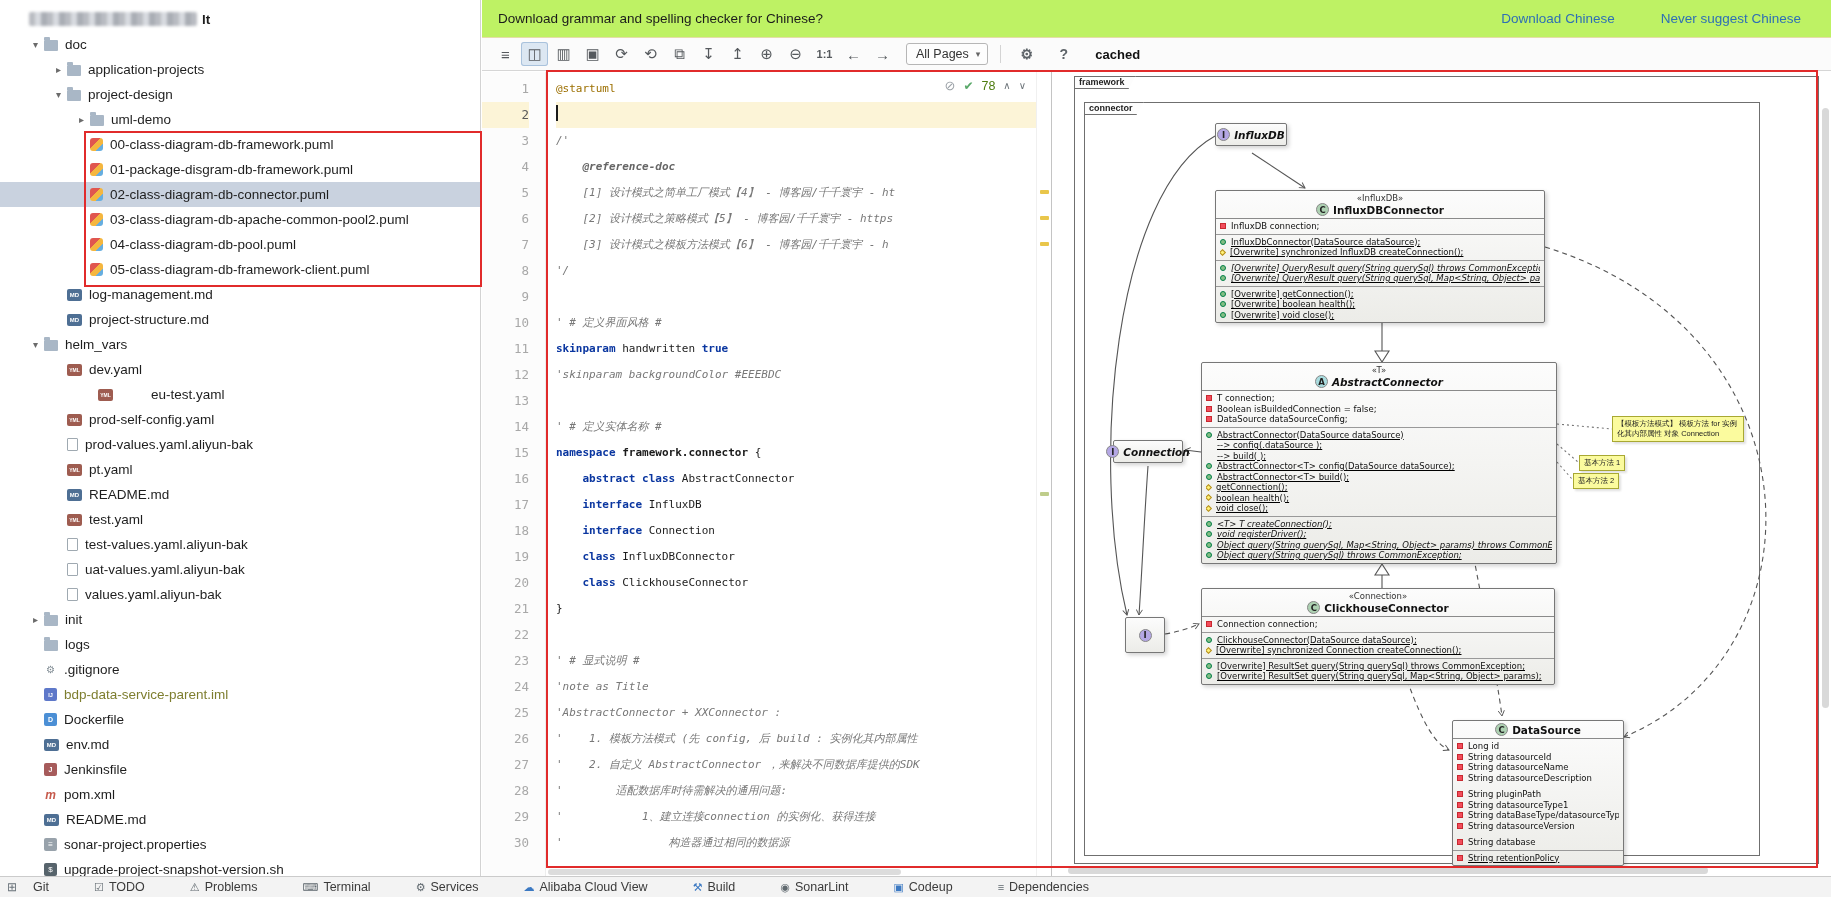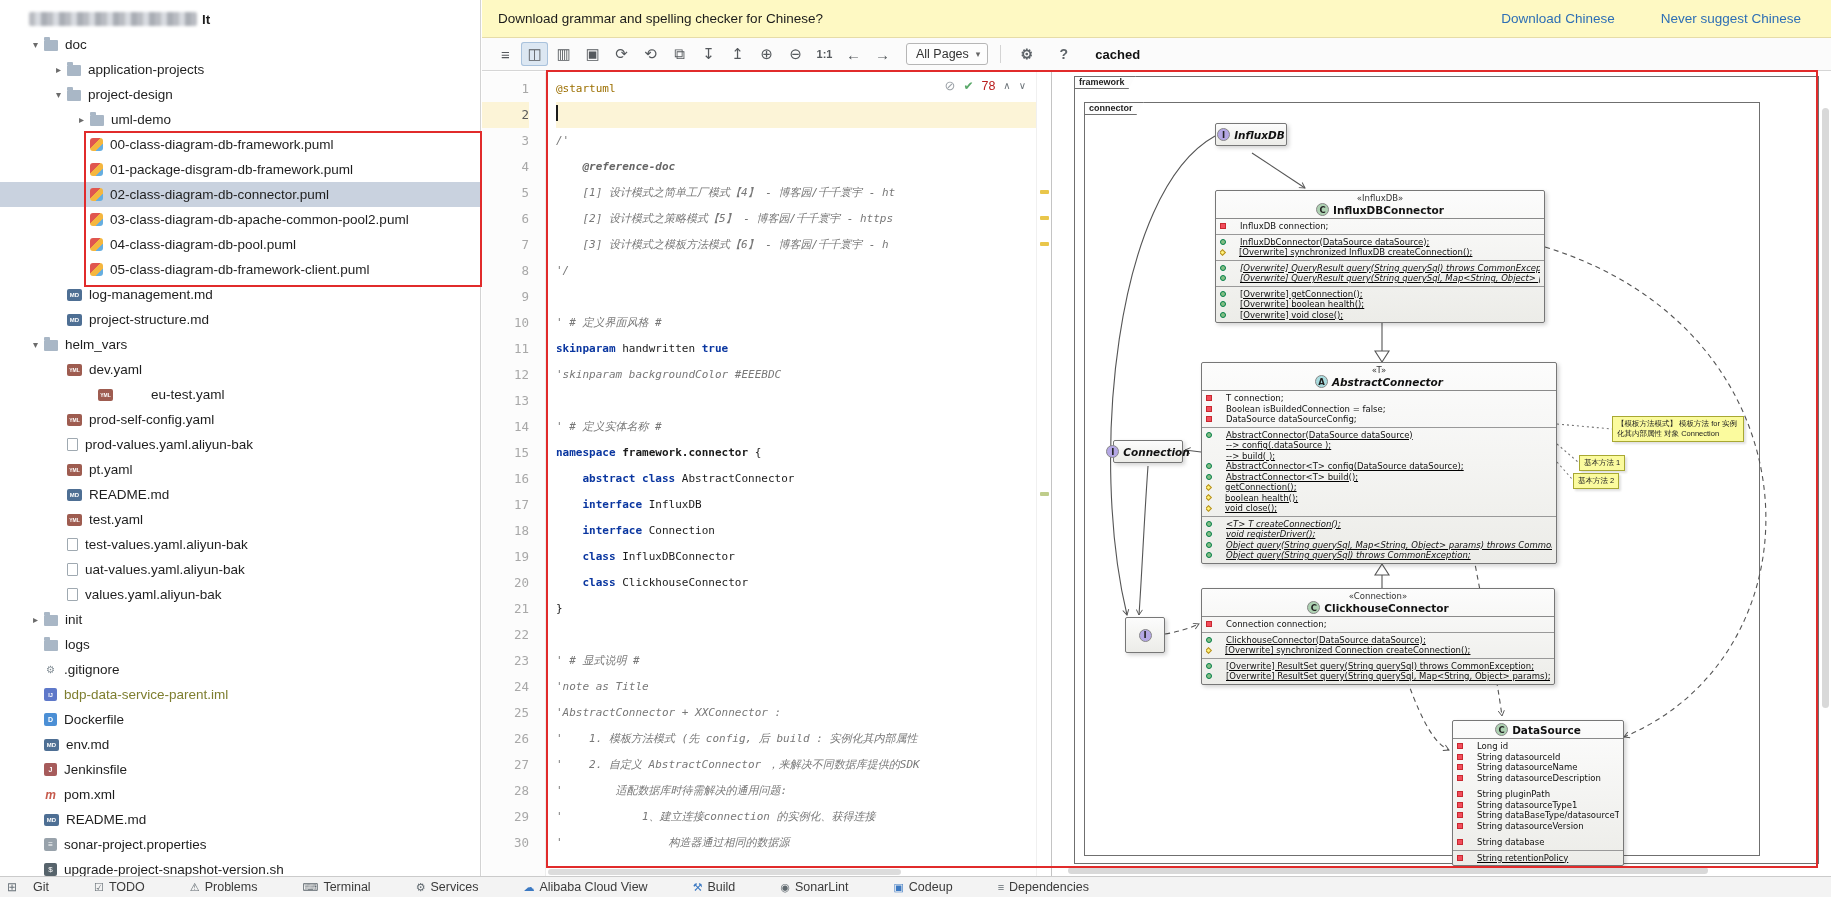--- a/index.html
+++ b/index.html
@@ -30,21 +30,21 @@
   .ic-shell { width:13px; height:13px; border-radius:2px; background:#57646C; font-size:8px; }
   .tlabel.olive { color:#7E7E2F; }
   .tree-row.root { height:26px; }
   .blurred-name { display:inline-block; width:168px; height:14px; margin:0 5px 0 12px; border-radius:2px;
                   background:repeating-linear-gradient(90deg,#B9BCC2 0 6px,#D8DBE0 6px 12px,#A9ADB4 12px 18px);
                   filter:blur(1.6px); }
   .root-suffix { font-weight:bold; }
 
   
   .main { position:absolute; left:482px; top:0; width:1349px; height:876px; }
-  .banner { height:38px; background:#fef9c3; border-bottom:1px solid #E6DCA8; display:flex; align-items:center;
+  .banner { height:38px; background:#bef264; border-bottom:1px solid #E6DCA8; display:flex; align-items:center;
             padding:0 30px 0 16px; font-size:13.5px; color:#1B1B1B; }
   .banner-msg { flex:1; }
   .banner-link { color:#2E6FB5; cursor:pointer; margin-left:46px; text-decoration:none; }
 
   .toolbar { height:33px; border-bottom:1px solid #D6D6D6; background:#FBFBFB; display:flex; align-items:center;
              padding-left:10px; gap:2px; }
   .tb-group { display:flex; align-items:center; gap:2px; }
   .tb-btn { width:27px; height:24px; border:none; background:none; color:#55595D; font-size:15px; padding:0;
             display:flex; align-items:center; justify-content:center; border-radius:3px; font-family:inherit; }
   .tb-btn.sel { background:#DCE7F2; box-shadow:inset 0 0 0 1px #A9C2DC; }
@@ -77,21 +77,21 @@
   .tk-cmb { color:#666; font-style:italic; font-weight:bold; }
   .caret { display:inline-block; width:2px; height:16px; background:#1B1B1B; vertical-align:-3px; }
   .emarks { position:absolute; right:0; top:0; bottom:0; width:15px; background:#fff; border-left:1px solid #F0F0F0; }
   .mark { position:absolute; left:3px; width:9px; height:4px; border-radius:1px; background:#E9C64B; }
   .e-hscroll { position:absolute; left:64px; right:15px; bottom:0; height:8px; }
   .e-hscroll .thumb { position:absolute; left:2px; top:1px; height:6px; width:72%; background:#DCDCDC; border-radius:3px; }
   .inspection { position:absolute; top:5px; right:20px; display:flex; align-items:center; gap:8px; font-size:12.5px;
                 background:rgba(255,255,255,.92); padding:1px 5px; border-radius:4px; z-index:10; }
   .insp-dis { color:#9AA0A6; font-size:13px; }
   .insp-ok { color:#59A869; font-size:12px; }
-  .insp-count { color:#b91c1c; }
+  .insp-count { color:#4d7c0f; }
   .insp-nav { color:#6E757B; font-size:10px; }
 
   
   .preview-pane { position:relative; flex:1; background:#fff; border-left:1px solid #C4C4C4; overflow:hidden; }
   .links { position:absolute; left:0; top:0; width:779px; height:804px; z-index:1; pointer-events:none; }
   .lk { fill:none; stroke:#555; stroke-width:1.1; }
   .dash { stroke-dasharray:5 4; }
   .dot { stroke-dasharray:2 3; stroke:#777; }
   .holo { fill:#fff; stroke:#555; stroke-width:1.1; }
   .frame { position:absolute; border:1.5px solid #6F6F6F; z-index:0; }
@@ -106,21 +106,21 @@
   .uml-box.no-body .uml-head { border-bottom:none; padding:4px; }
   .uml-box.icon-only .uml-head { display:flex; align-items:center; justify-content:center; height:100%; padding:0; border:none; }
   .stereo { font-size:8.5px; color:#333; }
   .uml-name { font-size:10.5px; font-weight:bold; display:flex; align-items:center; justify-content:center; gap:4px; color:#111; }
   .uml-title.it { font-style:italic; }
   .badge { width:13px; height:13px; border-radius:50%; border:1px solid #888; font-size:8.5px; font-weight:bold;
            display:inline-flex; align-items:center; justify-content:center; flex:none; color:#222; }
   .badge-C { background:#ADD1B2; } .badge-I { background:#B4A7E5; } .badge-A { background:#A9DCDF; }
   .uml-sec { padding:2px 4px; }
   .uml-sec + .uml-sec { border-top:1px solid #999;text-decoration:underline; }
-  .mline { display:flex; align-items:center; gap:14px; font-size:8.5px; line-height:10.5px; white-space:nowrap;
+  .mline { display:flex; align-items:center; gap:5px; font-size:8.5px; line-height:10.5px; white-space:nowrap;
            overflow:hidden; color:#111; }
   .mline.it .mtext { font-style:italic; }
   .vis { flex:none; width:6px; height:6px; }
   .vis-r { background:#F24D5C; border:1px solid #C82930; }
   .vis-g { background:#84BE84; border:1px solid #038048; border-radius:50%; }
   .vis-y { background:#FFF176; border:1px solid #B38D22; transform:rotate(45deg); width:5px; height:5px; }
   .vis-n { visibility:hidden; }
   .pos-iif { left:163px; top:51px; width:72px; }
   .pos-iconn { left:163px; top:118px; width:330px; }
   .pos-abs { left:149px; top:290px; width:356px; }

